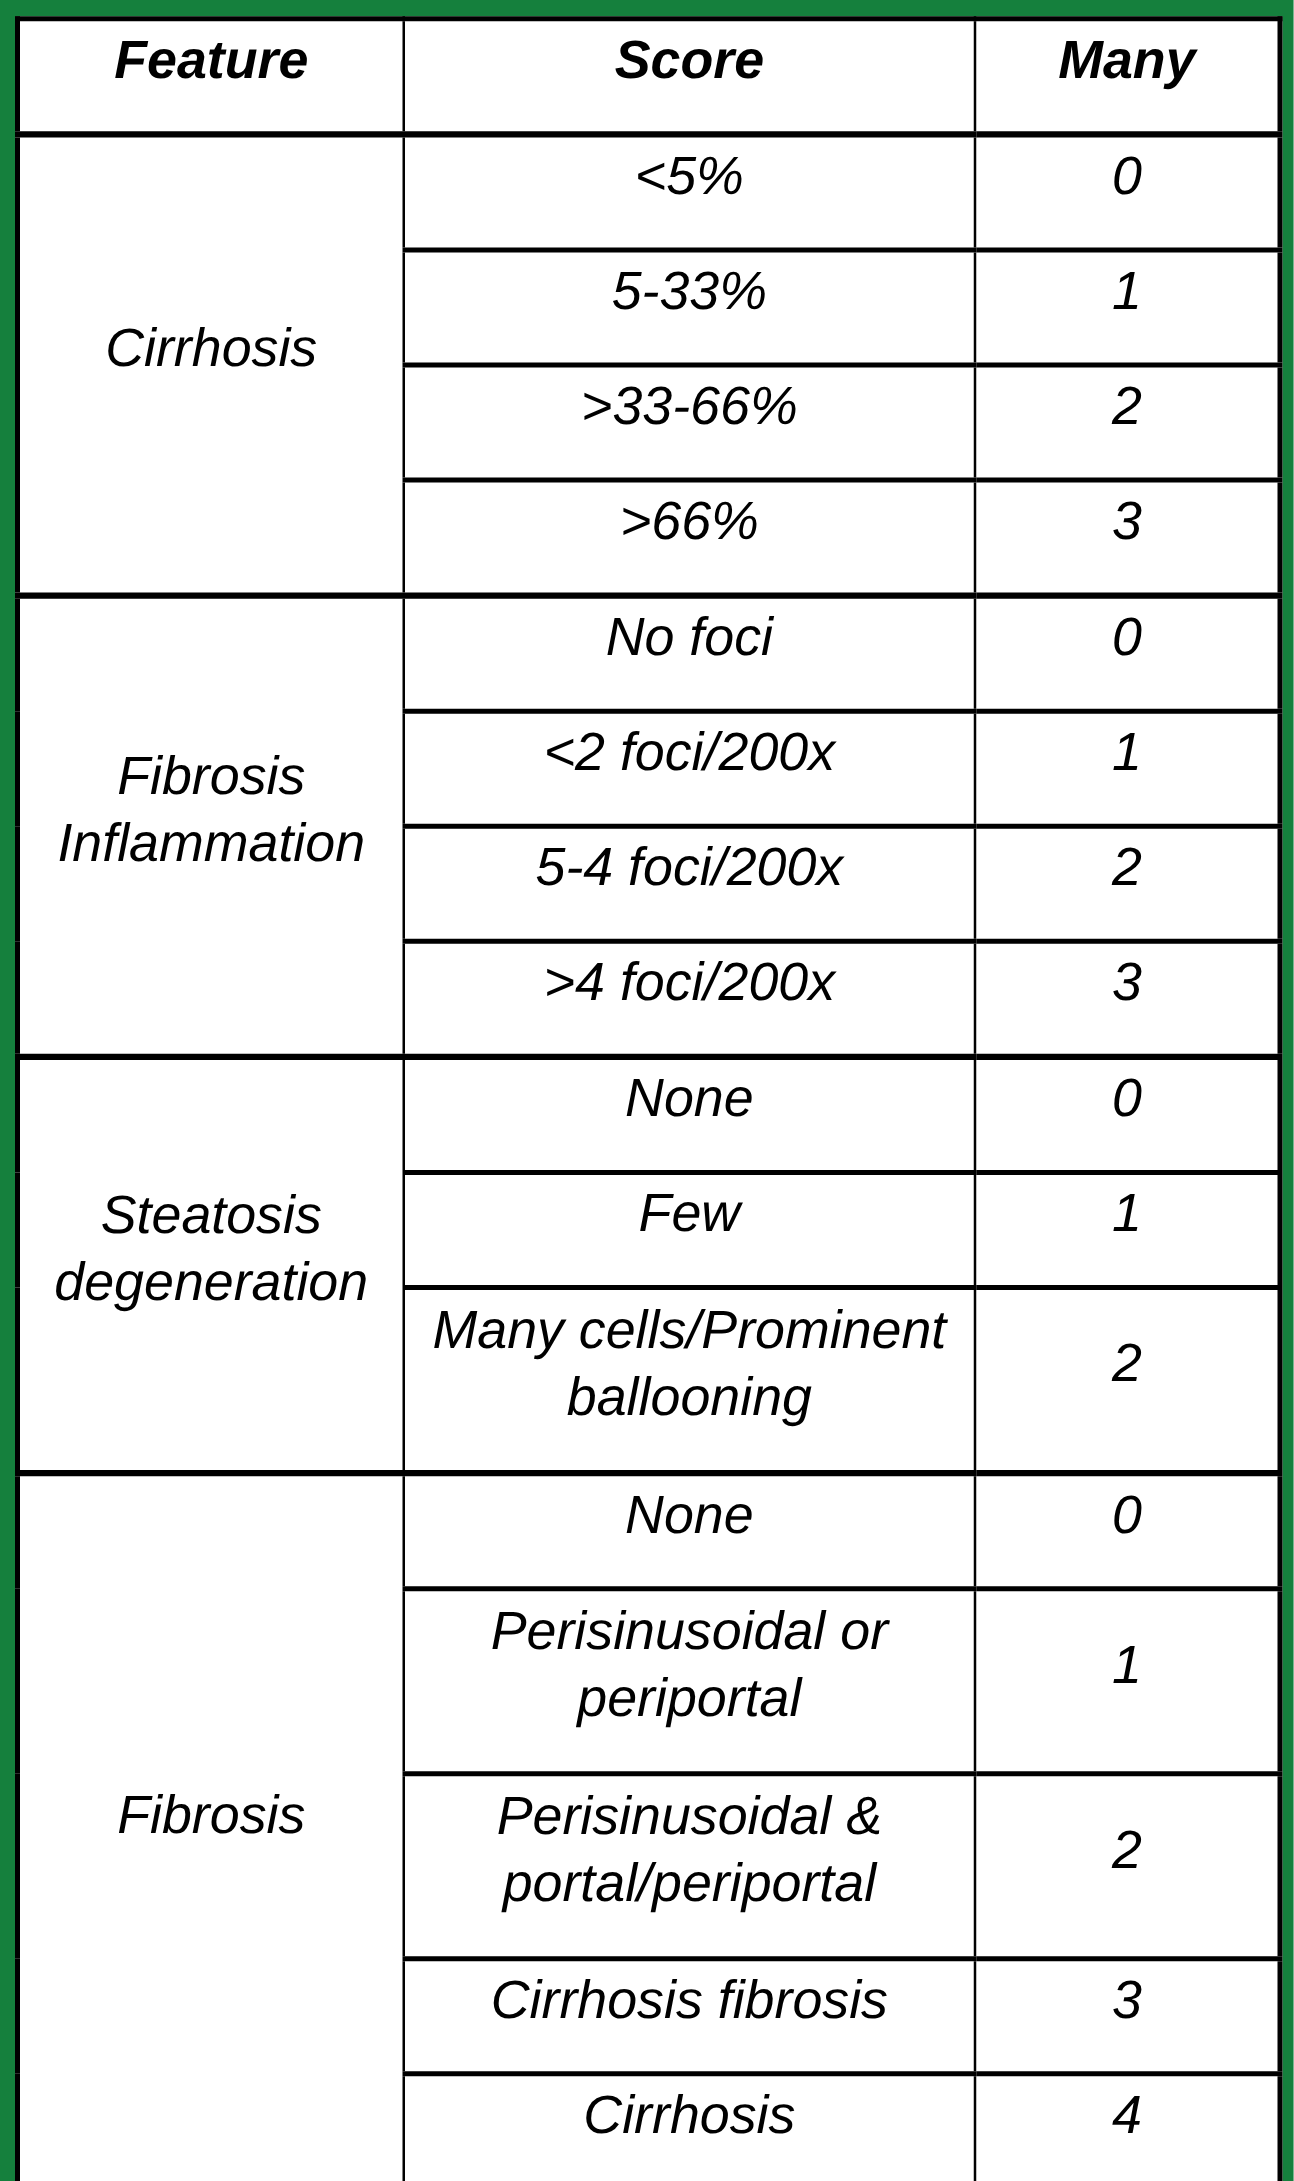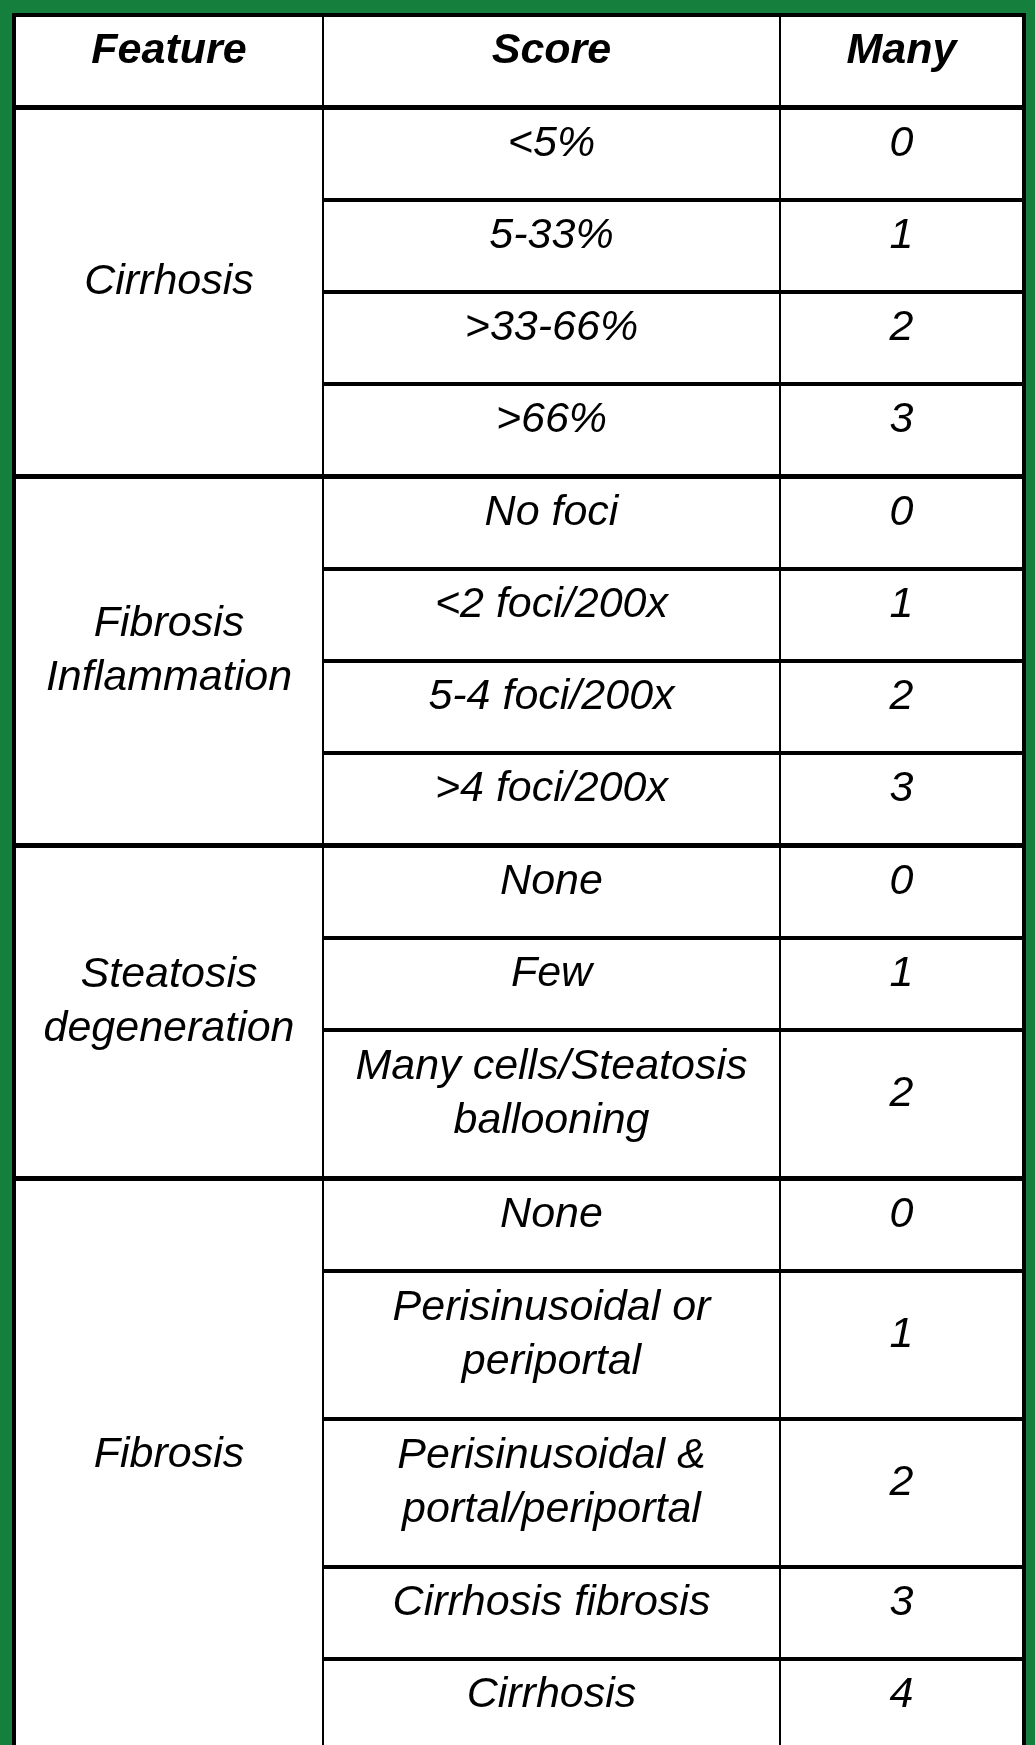--- a/index.html
+++ b/index.html
@@ -113,21 +113,21 @@
       <tr class="group-start r1">
         <td rowspan="3">Steatosis degeneration</td>
         <td>None</td>
         <td>0</td>
       </tr>
       <tr class="sub r1">
         <td>Few</td>
         <td>1</td>
       </tr>
       <tr class="sub r2">
-        <td>Many cells/Steatosis ballooning</td>
+        <td>Many cells/Prominent ballooning</td>
         <td>2</td>
       </tr>
 
       <tr class="group-start r1">
         <td rowspan="5">Fibrosis</td>
         <td>None</td>
         <td>0</td>
       </tr>
       <tr class="sub r2">
         <td>Perisinusoidal or periportal</td>

